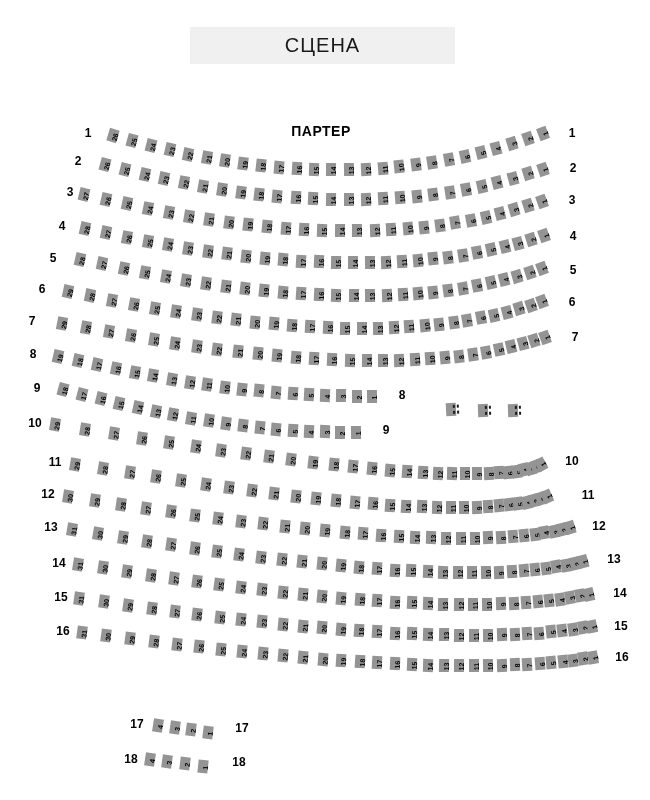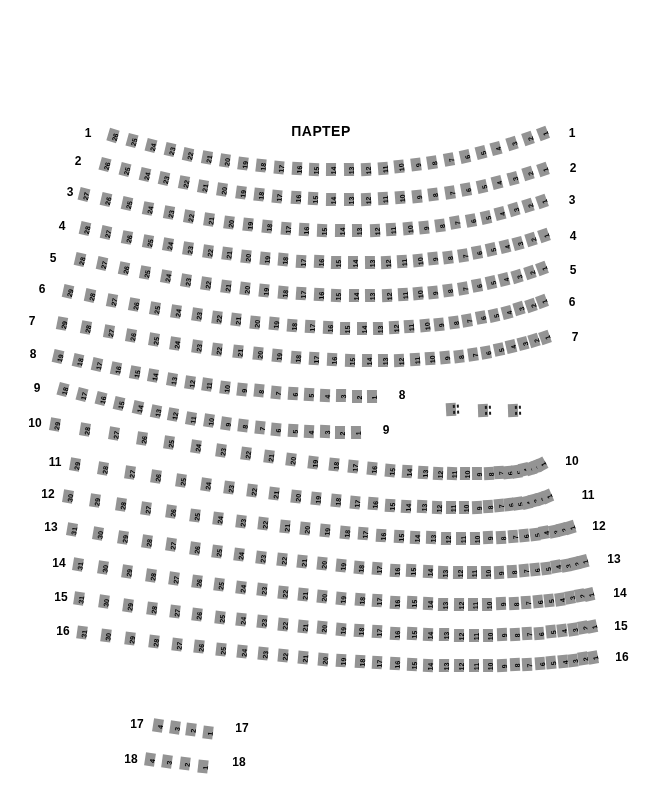--- a/index.html
+++ b/index.html
@@ -26,20 +26,21 @@
     transform:rotate(-90deg);color:#000;white-space:nowrap;
   }
   .seat.special .mk{position:absolute;width:2px;height:3px;background:#1c1c1c;box-shadow:4px 0 0 #1c1c1c;}
   .seat.special .mk.m1{left:7px;top:2px;}
   .seat.special .mk.m2{left:7px;top:8px;}
 </style>
 </head>
 <body>
 
 <div id="map">
+  <div class="stage">СЦЕНА</div>
   <div class="section-label">ПАРТЕР</div>
   <div id="rows-layer">
       <div class="rlabel" style="left: 88px; top: 133px;">1</div>
       <div class="rlabel" style="left: 572px; top: 133px;">1</div>
       <div class="seat" style="left: 108px; top: 128.5px; transform: rotate(16.5deg);">
         <div class="sq" style="background: rgb(148, 148, 148);"></div>
         <div class="num" style="color: rgb(0, 0, 0);">26</div>
       </div>
       <div class="seat" style="left: 127.043px; top: 133.95px; transform: rotate(15.4deg);">
         <div class="sq" style="background: rgb(148, 148, 148);"></div>

